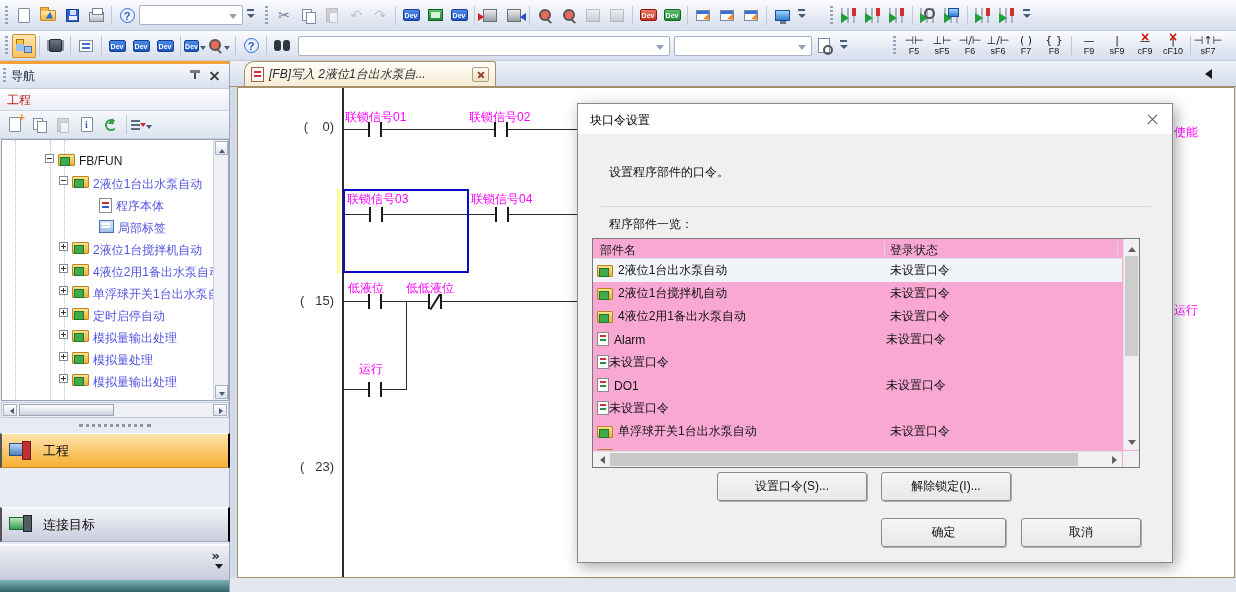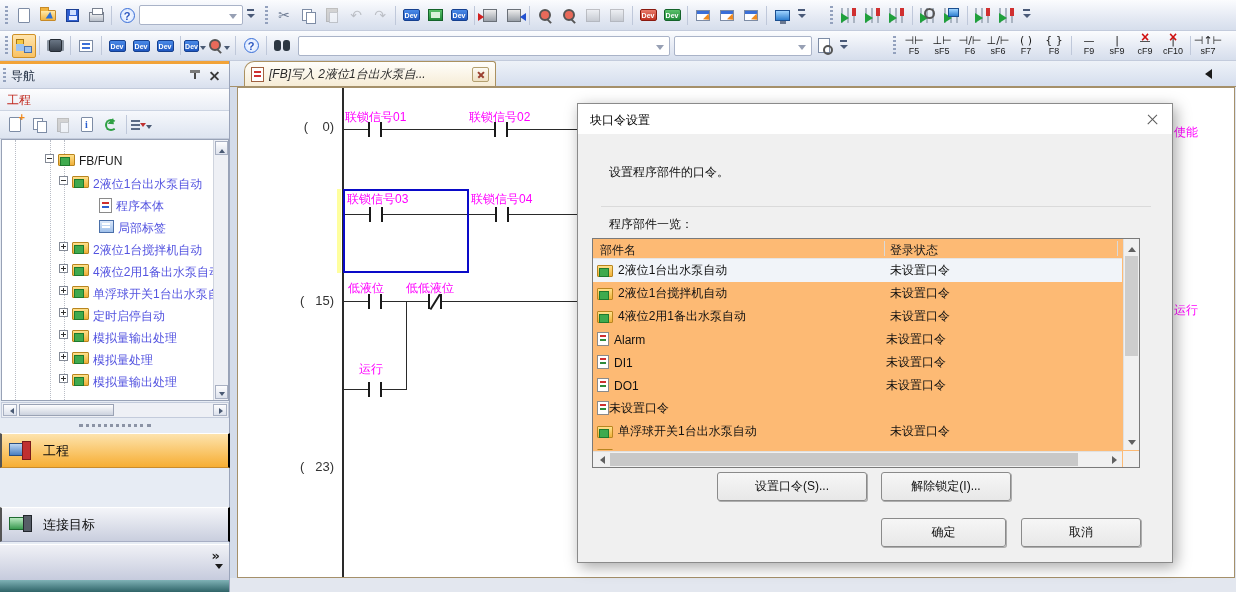--- a/index.html
+++ b/index.html
@@ -189,21 +189,21 @@
   #dlg { position:absolute; left:577px; top:103px; width:596px; height:460px; background:#f0f0f0;
          border:1px solid #8a8a8a; box-shadow:3px 4px 14px rgba(0,0,0,.35); z-index:30; }
   .dtitle { position:absolute; top:0; left:0; right:0; height:30px; background:#fff; }
   .dtitle span { position:absolute; left:12px; top:8px; color:#000000; }
   .dx { position:absolute; right:12px; top:8px; width:15px; height:15px; background:transparent; border:none; }
   .dx::before,.dx::after { content:""; position:absolute; left:1px; top:7px; width:13px; height:1.4px; background:#5a5a5a; }
   .dx::before { transform:rotate(45deg); } .dx::after { transform:rotate(-45deg); }
   .ddesc { position:absolute; left:31px; top:60px; color:#111; }
   .dsep { position:absolute; left:23px; width:550px; top:102px; height:1px; background:#dadada; }
   .dlabel { position:absolute; left:31px; top:112px; color:#111; }
-  .dlist { position:absolute; left:14px; top:134px; width:548px; height:230px; background:#fdba74; border:1px solid #7a7a7a;padding-left:14px; }
+  .dlist { position:absolute; left:14px; top:134px; width:548px; height:230px; background:#f9a8d4; border:1px solid #7a7a7a;padding-left:14px; }
   .dhead { position:absolute; top:0; left:0; right:17px; height:20px; border-bottom:1px solid #e5e5e5; }
   .dhead .h1 { position:absolute; left:7px; top:3px; color:#1a1a1a; }
   .dhead .h2 { position:absolute; left:297px; top:3px; color:#1a1a1a; }
   .dhead .cdiv { position:absolute; left:291px; top:2px; bottom:2px; width:1px; background:#d9d9d9; }
   .dhead .cdiv2 { position:absolute; left:524px; top:2px; bottom:2px; width:1px; background:#d9d9d9; }
   .drows { position:absolute; top:20px; left:0; right:17px; bottom:17px; overflow:hidden; }
   .drow { height:23px; display:flex; align-items:center; color:#111; background:transparent; border:none; width:100%; text-align:left; font-size:12px; }
   .drow.sel { background:#f1f4f9; }
   .lic { width:16px; height:12px; position:relative; margin-left:4px; flex:none; }
   .lic-fb::before { content:""; position:absolute; inset:0; background:linear-gradient(#ffe08a,#f0b03a); border:1px solid #b8851f; border-radius:1px; }
@@ -652,21 +652,20 @@
         <span class="nm">4液位2用1备出水泵自动</span>
         <span class="st">未设置口令</span>
       </button>
       <button class="drow">
         <span class="lic lic-pg"></span>
         <span class="nm">Alarm</span>
         <span class="st">未设置口令</span>
       </button>
       <button class="drow">
         <span class="lic lic-pg"></span>
-        <span class="nm">DI1</span>
         <span class="st">未设置口令</span>
       </button>
       <button class="drow">
         <span class="lic lic-pg"></span>
         <span class="nm">DO1</span>
         <span class="st">未设置口令</span>
       </button>
       <button class="drow">
         <span class="lic lic-pg"></span>
         <span class="st">未设置口令</span>

